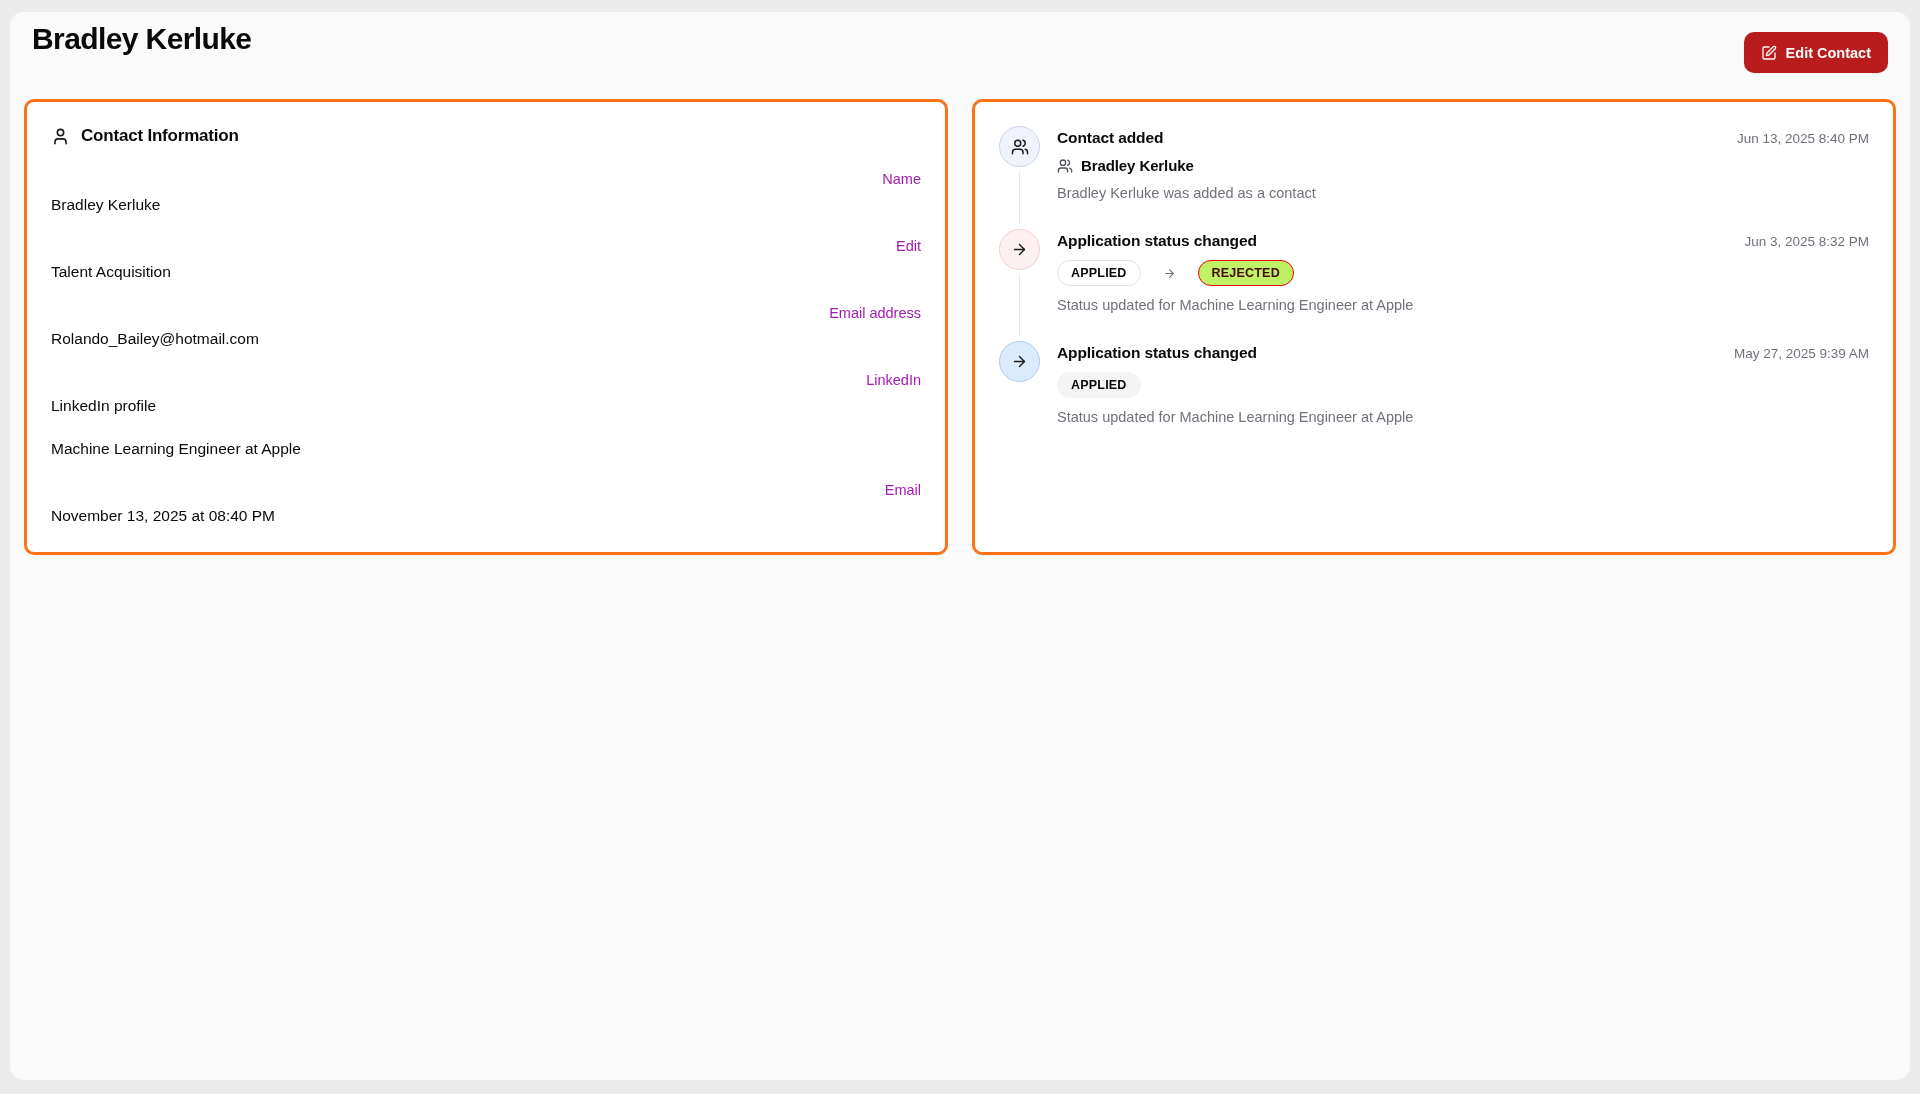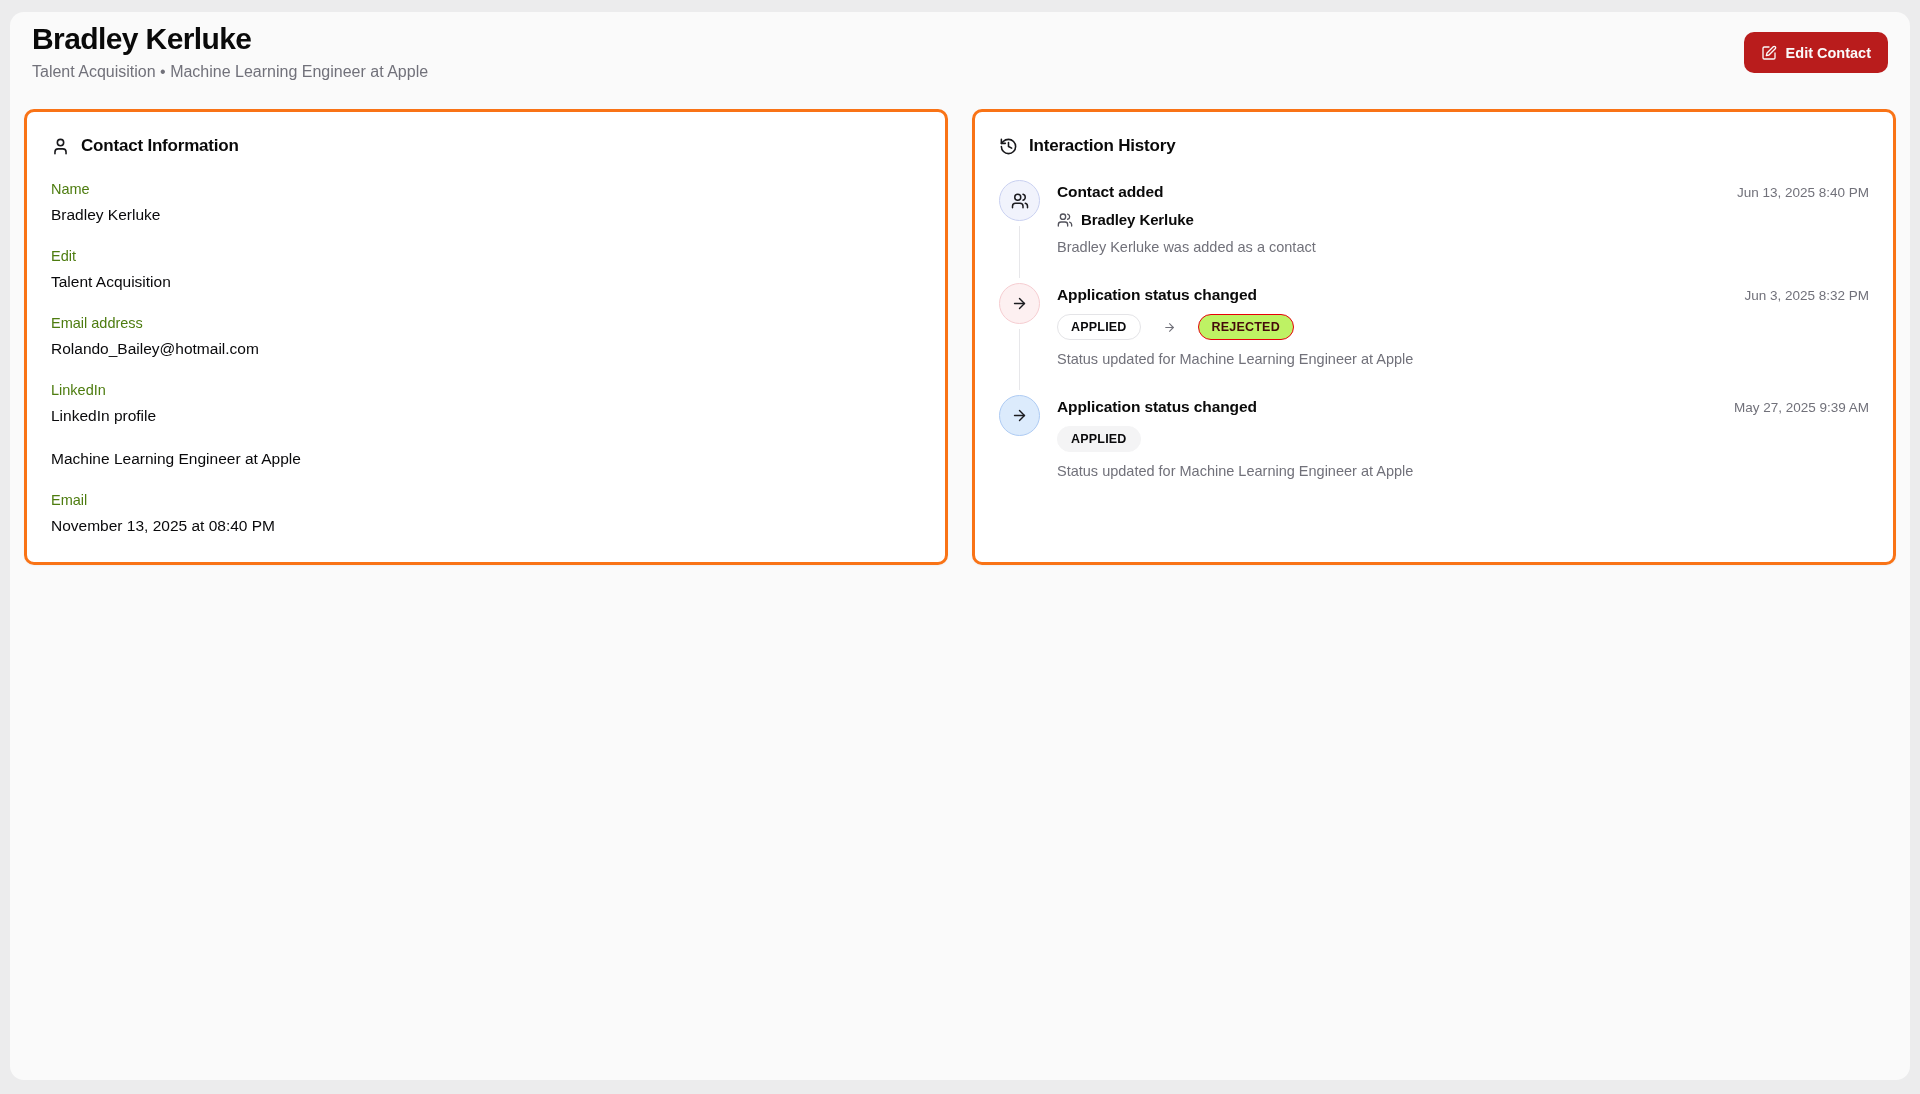--- a/index.html
+++ b/index.html
@@ -38,21 +38,21 @@
     border-radius:10px;
     padding:24px;
     box-shadow:0 1px 2px rgba(0,0,0,0.04);
   }
   .card-header { display:flex; align-items:center; gap:11px; margin-bottom:24px; }
   .card-title { font-size:17px; font-weight:700; letter-spacing:-0.2px; color:#0a0a0a; }
   .card-header svg { display:block; color:#18181b; }
   
   .field { margin-bottom:22px; }
   .field:last-child { margin-bottom:2px; }
-  .field-label { font-size:14.5px; color:#4d7c0f; line-height:19px; margin-bottom:5px; }
+  .field-label { font-size:14.5px; color:#a21caf; line-height:19px; margin-bottom:5px;text-align:right; }
   .field-value { font-size:15.5px; color:#09090b; line-height:21px; }
   
   .event { display:flex; gap:17px; }
   .event-rail { display:flex; flex-direction:column; align-items:center; }
   .event-dot {
     width:41px; height:41px; border-radius:50%; flex:none;
     display:flex; align-items:center; justify-content:center;
   }
   .event-dot svg { display:block; color:#1b1b1f; }
   .dot-indigo { background:#f1f3fc; border:1px solid #c9d0f0; }
@@ -80,21 +80,20 @@
   .badge-arrow { color:#71717a; display:flex; }
 </style>
 </head>
 <body>
 
 <div class="app">
 
   <div class="page-header">
     <div>
       <div class="page-title">Bradley Kerluke</div>
-      <div class="page-subtitle">Talent Acquisition • Machine Learning Engineer at Apple</div>
     </div>
     <button class="edit-btn">
       <span>
         <svg width="16" height="16" viewBox="0 0 24 24" fill="none" stroke="currentColor" stroke-width="2" stroke-linecap="round" stroke-linejoin="round">
           <path d="M12 3H5a2 2 0 0 0-2 2v14a2 2 0 0 0 2 2h14a2 2 0 0 0 2-2v-7"></path>
           <path d="M18.375 2.625a2.121 2.121 0 1 1 3 3L12 15l-4 1 1-4Z"></path>
         </svg>
       </span>
       <span>Edit Contact</span>
     </button>
@@ -132,30 +131,20 @@
       <div class="field">
         <div class="field-value">Machine Learning Engineer at Apple</div>
       </div>
       <div class="field">
         <div class="field-label">Email</div>
         <div class="field-value">November 13, 2025 at 08:40 PM</div>
       </div>
     </section>
 
     <section class="card">
-      <div class="card-header">
-        <span>
-          <svg width="19" height="19" viewBox="0 0 24 24" fill="none" stroke="currentColor" stroke-width="2" stroke-linecap="round" stroke-linejoin="round">
-            <path d="M3 12a9 9 0 1 0 9-9 9.75 9.75 0 0 0-6.74 2.74L3 8"></path>
-              <path d="M3 3v5h5"></path>
-              <path d="M12 7v5l4 2"></path>
-          </svg>
-        </span>
-        <h2 class="card-title">Interaction History</h2>
-      </div>
 
       <div class="event">
         <div class="event-rail">
           <div class="event-dot dot-indigo">
             <svg width="18" height="18" viewBox="0 0 24 24" fill="none" stroke="currentColor" stroke-width="2" stroke-linecap="round" stroke-linejoin="round">
               <path d="M16 21v-2a4 4 0 0 0-4-4H6a4 4 0 0 0-4 4v2"></path>
                 <circle cx="9" cy="7" r="4"></circle>
               <path d="M22 21v-2a4 4 0 0 0-3-3.87"></path>
                 <path d="M16 3.13a4 4 0 0 1 0 7.75"></path>
             </svg>

